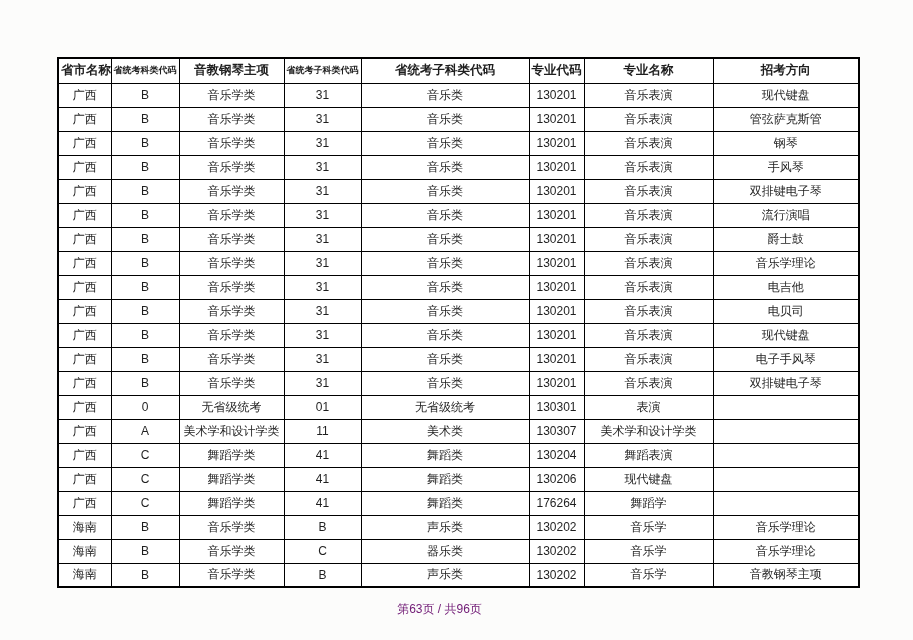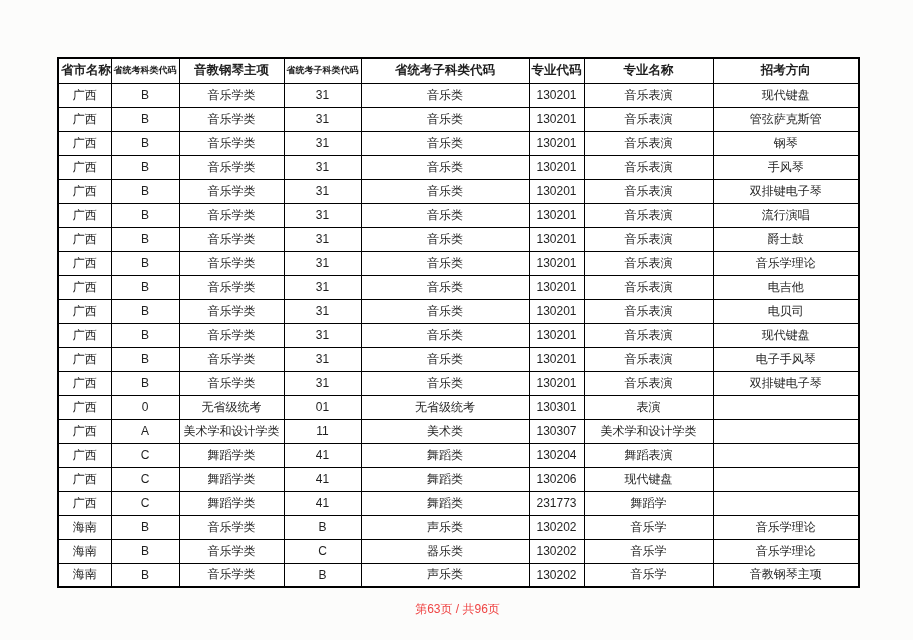--- a/index.html
+++ b/index.html
@@ -43,24 +43,24 @@
   .col-2 { width: 68px; }
   .col-3 { width: 105px; }
   .col-4 { width: 77px; }
   .col-5 { width: 168px; }
   .col-6 { width: 55px; }
   .col-7 { width: 129px; }
   .col-8 { width: 146px; }
 
   .footer {
     position: absolute;
-    left: 57px; top: 601px; width: 801px;
+    left: 39px; top: 601px; width: 801px;
     text-align: center;
     font-size: 12px;
-    color: #ef4444;
+    color: #701a75;
   }
 </style>
 </head>
 <body>
 
 <div class="page">
 
   <table class="data-table">
     <colgroup>
       <col class="col-1">
@@ -254,21 +254,21 @@
           <td>130206</td>
           <td>现代键盘</td>
           <td></td>
         </tr>
         <tr>
           <td>广西</td>
           <td>C</td>
           <td>舞蹈学类</td>
           <td>41</td>
           <td>舞蹈类</td>
-          <td>231773</td>
+          <td>176264</td>
           <td>舞蹈学</td>
           <td></td>
         </tr>
         <tr>
           <td>海南</td>
           <td>B</td>
           <td>音乐学类</td>
           <td>B</td>
           <td>声乐类</td>
           <td>130202</td>

